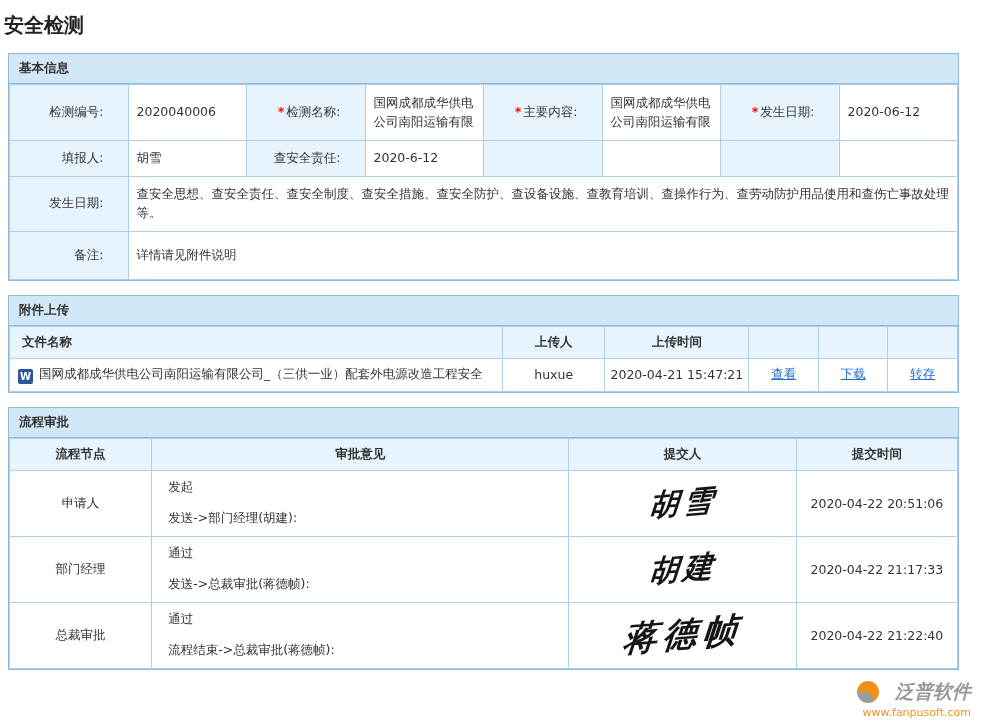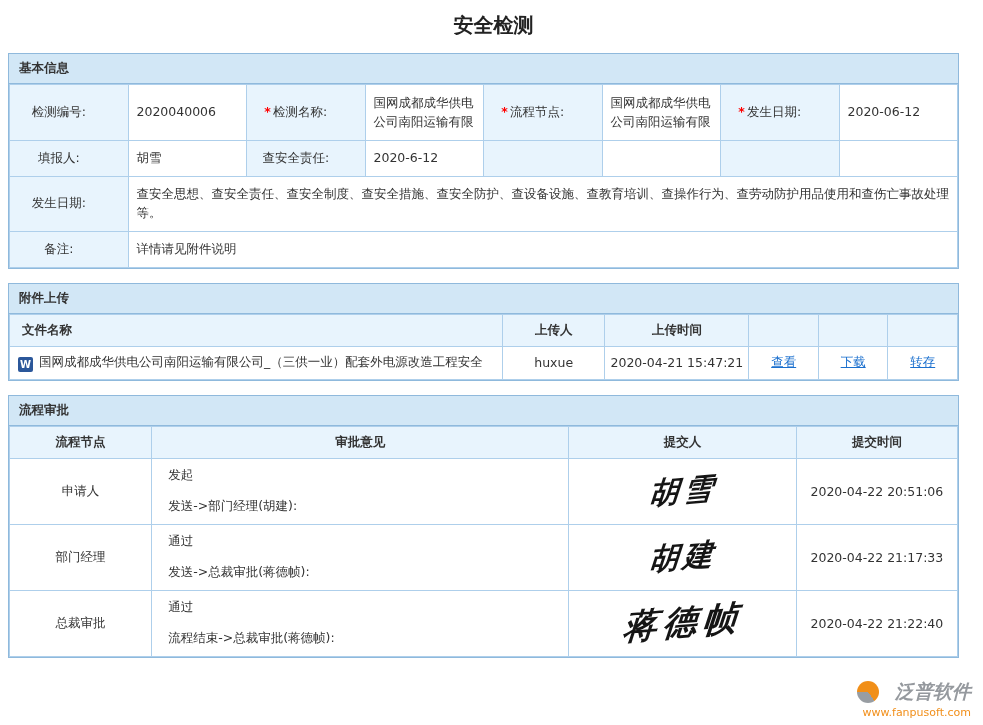--- a/index.html
+++ b/index.html
@@ -1,31 +1,31 @@
 <!DOCTYPE html>
 <html><head>
 <meta charset="utf-8">
 <style>
   * { margin:0; padding:0; box-sizing:border-box; }
   html,body { width:983px; height:725px; overflow:hidden; background:#ffffff;
     font-family:"DejaVu Sans","Liberation Sans",sans-serif; color:#333; position:relative; }
-  .page-title { text-align:center; font-size:20px; font-weight:bold; color:#222; padding:12px 0 14px 4px; }
+  .page-title { text-align:left; font-size:20px; font-weight:bold; color:#222; padding:12px 0 14px 4px; }
   .panel { margin:0 24px 14px 8px; border:1px solid #8fb9dc; background:#fff; }
   .panel-header { background:#d2e7f6; border-bottom:1px solid #8fb9dc; padding:6px 10px;
     font-size:12.5px; font-weight:bold; color:#333; }
   table { width:100%; border-collapse:collapse; table-layout:fixed; }
   td, th { border:1px solid #aecfeb; font-size:12.5px; color:#333; vertical-align:middle; }
   
-  .bi-lbl { background:#e8f4fd; text-align:center; padding:8px 24px 8px 4px; }
+  .bi-lbl { background:#e8f4fd; text-align:right; padding:8px 24px 8px 4px; }
   .bi-val { background:#ffffff; text-align:left; padding:8px 8px; line-height:1.5; }
   .req { color:#ff0000; margin-right:2px; font-weight:bold; }
   tr.bi-r1 td { height:56px; }
   tr.bi-r2 td { height:36px; }
   tr.bi-r3 td { height:52px; }
-  tr.bi-r4 td { height:36px; }
+  tr.bi-r4 td { height:48px; }
   
   th { background:#e8f4fd; font-weight:bold; padding:7px 6px; text-align:center; }
   th.left { text-align:left; padding-left:12px; }
   .att-row td { height:33px; background:#fff; }
   .file-cell { text-align:left; padding:4px 8px; white-space:nowrap; overflow:hidden; }
   .file-icon { display:inline-block; width:15px; height:15px; line-height:15px; border-radius:2px;
     color:#fff; font-size:10px; font-weight:bold; text-align:center; margin-right:6px; vertical-align:-2px; }
   .file-icon.pdf  { background:#d24726; }
   .file-icon.word { background:#2b579a; }
   .center { text-align:center; }
@@ -62,21 +62,21 @@
         <col style="width:12.5%">
         <col style="width:12.5%">
         <col style="width:12.5%">
     </colgroup>
     <tbody>
         <tr class="bi-r1">
       <td class="bi-lbl"><span>检测编号:</span></td>
       <td class="bi-val"><span>2020040006</span></td>
       <td class="bi-lbl"><span class="req">*</span><span>检测名称:</span></td>
       <td class="bi-val"><span>国网成都成华供电公司南阳运输有限</span></td>
-      <td class="bi-lbl"><span class="req">*</span><span>流程节点:</span></td>
+      <td class="bi-lbl"><span class="req">*</span><span>主要内容:</span></td>
       <td class="bi-val"><span>国网成都成华供电公司南阳运输有限</span></td>
       <td class="bi-lbl"><span class="req">*</span><span>发生日期:</span></td>
       <td class="bi-val"><span>2020-06-12</span></td>
     </tr>
     <tr class="bi-r2">
       <td class="bi-lbl"><span>填报人:</span></td>
       <td class="bi-val"><span>胡雪</span></td>
       <td class="bi-lbl"><span>查安全责任:</span></td>
       <td class="bi-val"><span>2020-6-12</span></td>
       <td class="bi-lbl"></td>

